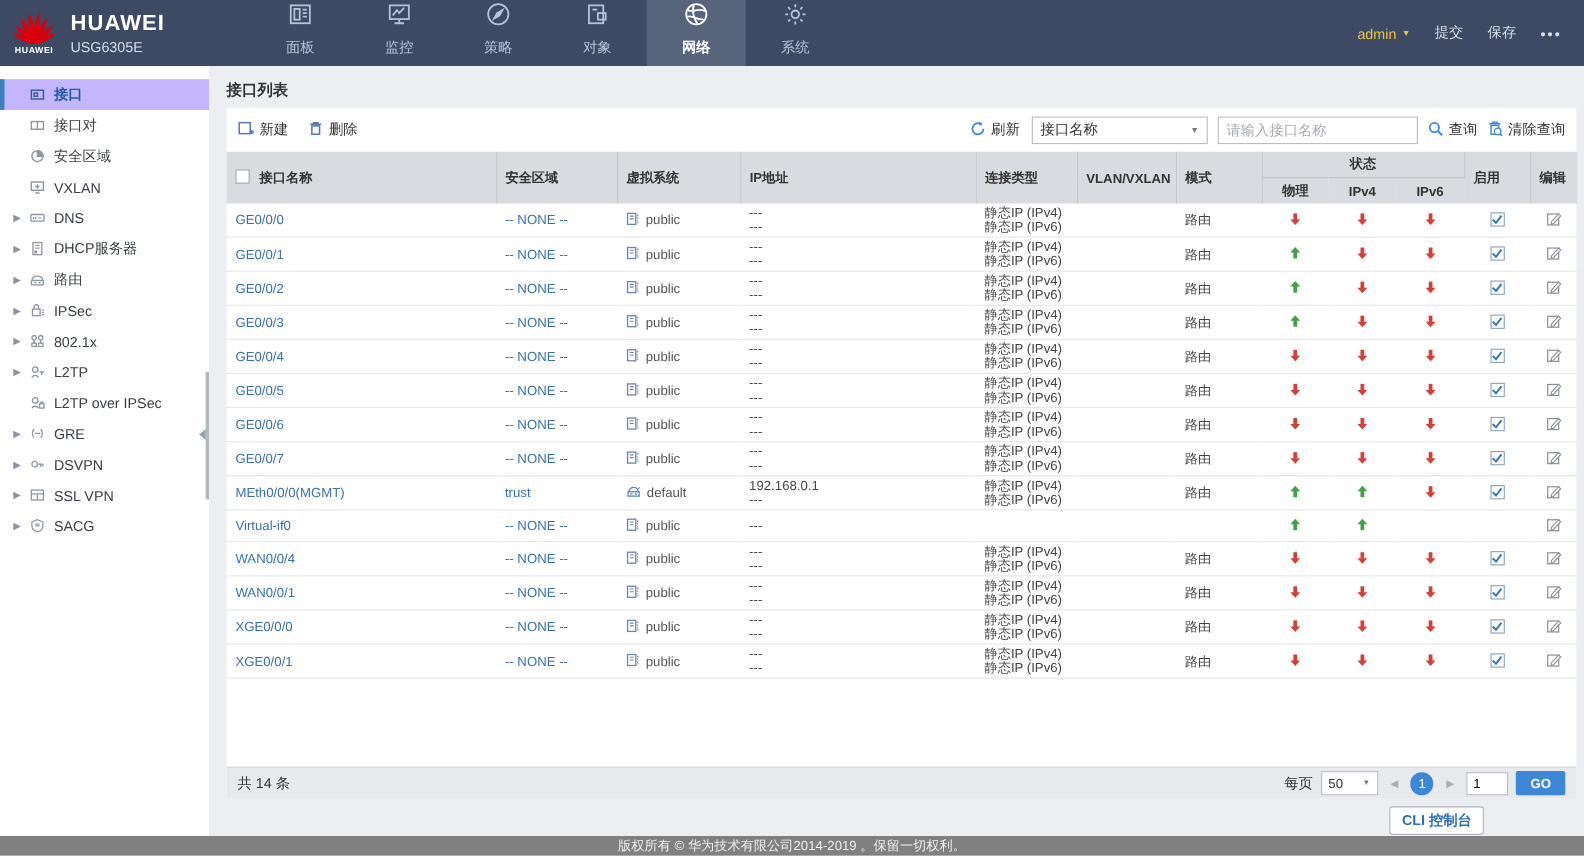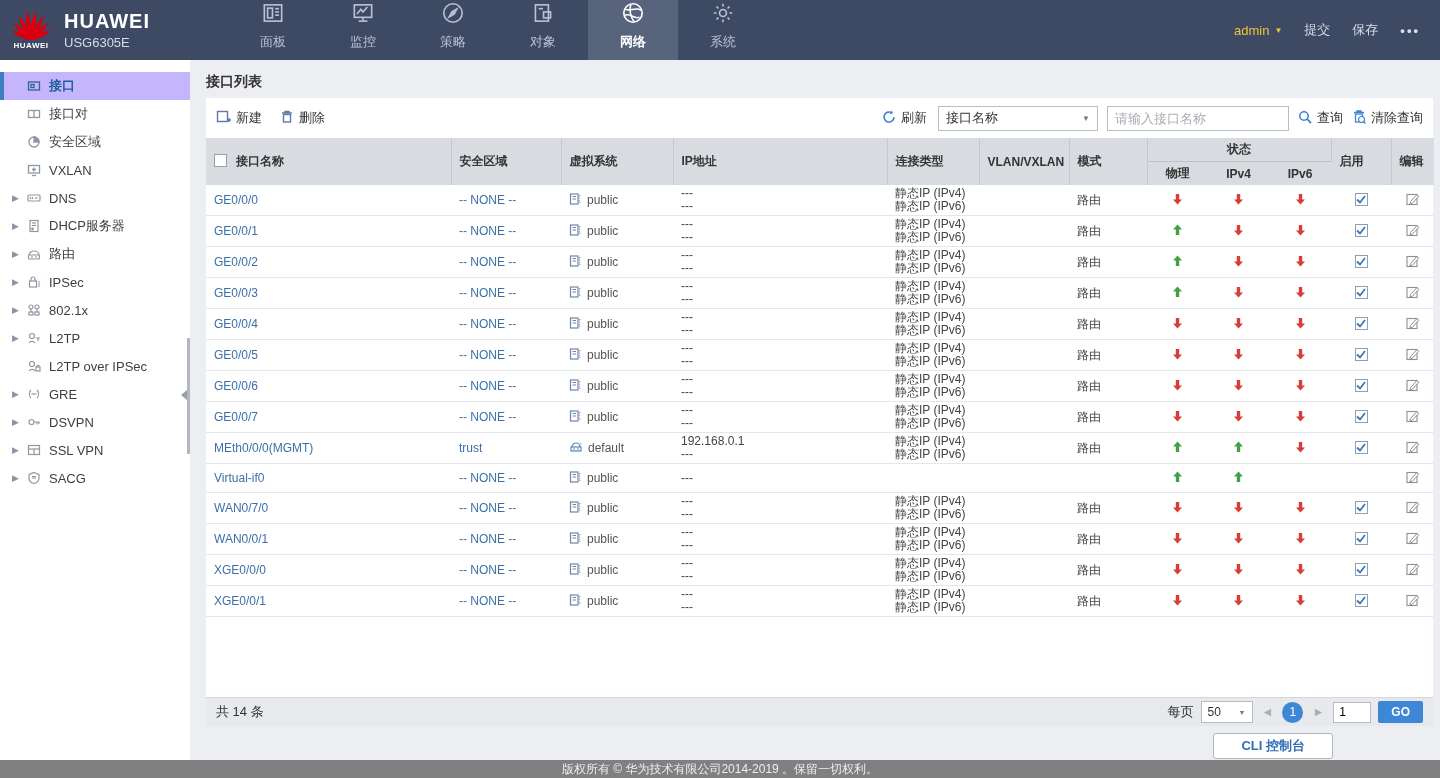--- a/index.html
+++ b/index.html
@@ -74,21 +74,21 @@
   .pagination { margin-top:auto; height:29px; background:#e7e9ec; border-top:1px solid #d3d6da; display:flex; align-items:center; padding:0 10px; font-size:13px; color:#333; flex:none; }
   .pag-right { margin-left:auto; display:flex; align-items:center; gap:7px; }
   .pp-select { width:52px; height:22px; background:#fff; border:1px solid #b9bcc2; display:flex; align-items:center; justify-content:space-between; padding:0 6px; font-size:12px; cursor:pointer; }
   .pp-select .caret { font-size:7px; color:#777; }
   .pg-arrow { color:#a9adb4; font-size:12px; cursor:pointer; padding:0 2px; }
   .pg-current { width:21px; height:21px; border-radius:50%; background:#3e86d6; color:#fff; font-size:12px; display:flex; align-items:center; justify-content:center; cursor:pointer; }
   .goto-input { width:38px; height:21px; border:1px solid #b9bcc2; font-size:12px; padding:0 5px; font-family:inherit; }
   .go-btn { background:#3e86d6; color:#fff; border:none; font-size:12px; font-weight:bold; padding:4px 13px; border-radius:2px; cursor:pointer; font-family:inherit; }
 
   .cli-row { flex:1; position:relative; }
-  .cli-btn { position:absolute; right:107px; bottom:1px; background:#fff; border:1px solid #b0b6bf; border-radius:3px; padding:3px 27px; color:#2f6eb5; font-size:13px; font-weight:bold; cursor:pointer; }
+  .cli-btn { position:absolute; right:91px; bottom:1px; background:#fff; border:1px solid #b0b6bf; border-radius:3px; padding:3px 10px; color:#2f6eb5; font-size:13px; font-weight:bold; cursor:pointer; }
 
   .footer { height:18px; background:#808080; color:#ededed; font-size:12px; text-align:center; line-height:18px; }
 </style>
 </head>
 <body>
 
 <div class="topbar">
   <div class="brand">
     <div class="logo">
       <svg width="42" height="30" viewBox="0 0 42 30">
@@ -834,21 +834,21 @@
                   <rect x="3.8" y="5" width="3.4" height="6" fill="#43a047"></rect>
                 </svg></td>
               <td class="cen"></td>
               <td class="cen"></td>
               <td class="cen"><span class="edit-btn"><svg width="14" height="14" viewBox="0 0 14 14">
                     <rect x="1" y="2.5" width="10" height="10" fill="none" stroke="#8a8f96" stroke-width="1.1"></rect>
                     <path d="M4.5 9.5 L11 2.5 L12.8 4.3 L6.3 11.3 L4 11.8 Z" fill="#fdfdfd" stroke="#8a8f96" stroke-width="1"></path>
                   </svg></span></td>
             </tr>
             <tr>
-              <td class="c-name"><a>WAN0/7/0</a></td>
+              <td class="c-name"><a>WAN0/0/4</a></td>
               <td class="c-zone"><a>-- NONE --</a></td>
               <td>
                 <span class="vsys-wrap">
                   <span><svg width="13" height="14" viewBox="0 0 13 14">
                       <rect x="1.5" y="2" width="7.5" height="10" fill="none" stroke="#6f86a8" stroke-width="1.2"></rect>
                       <line x1="3.5" y1="4.5" x2="7" y2="4.5" stroke="#6f86a8"></line>
                       <line x1="3.5" y1="7" x2="7" y2="7" stroke="#6f86a8"></line>
                       <path d="M10.5 3 v8 M10.5 3 l1.5 1.5 M10.5 11 l1.5 -1.5" stroke="#9aa7b8" fill="none" stroke-dasharray="1.5,1"></path>
                     </svg></span>
                   <span>public</span>

